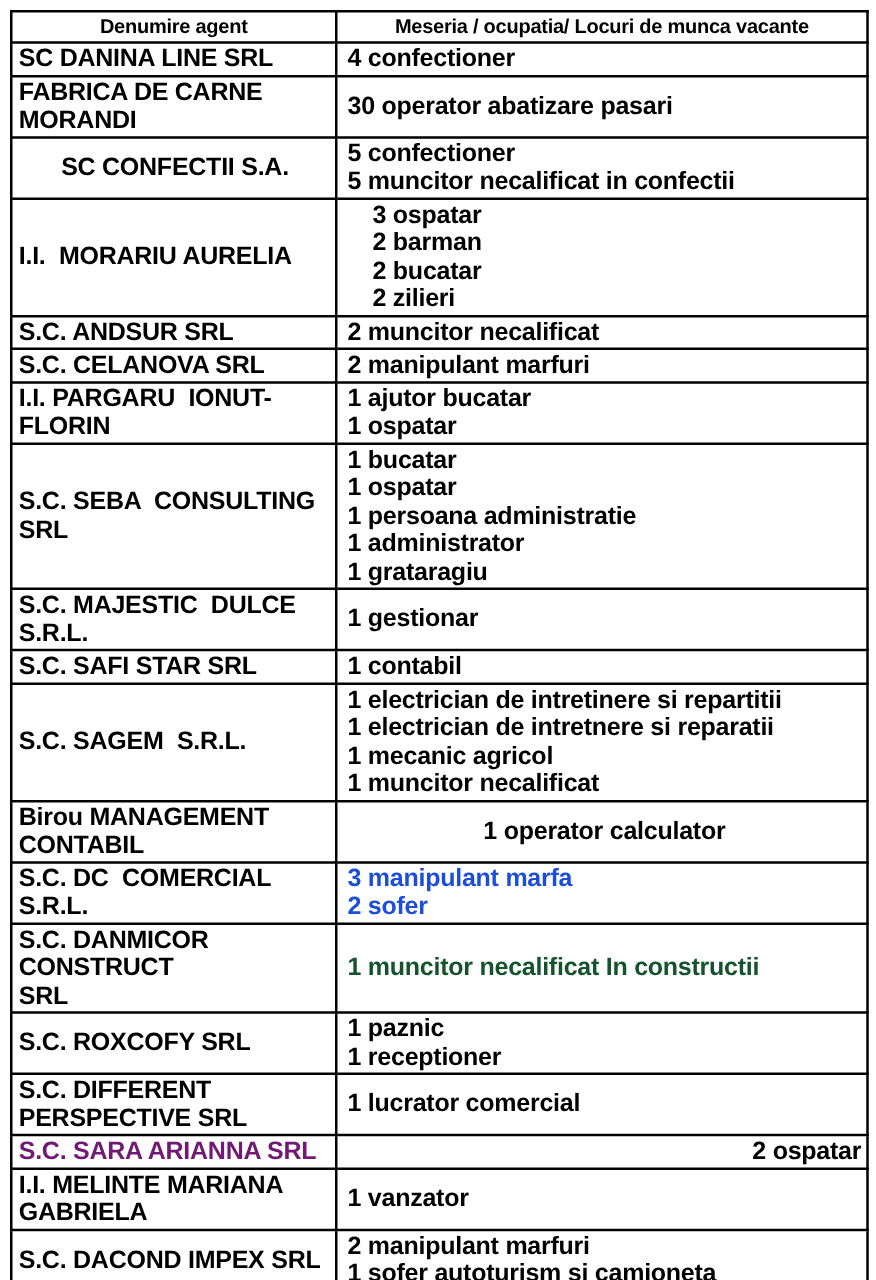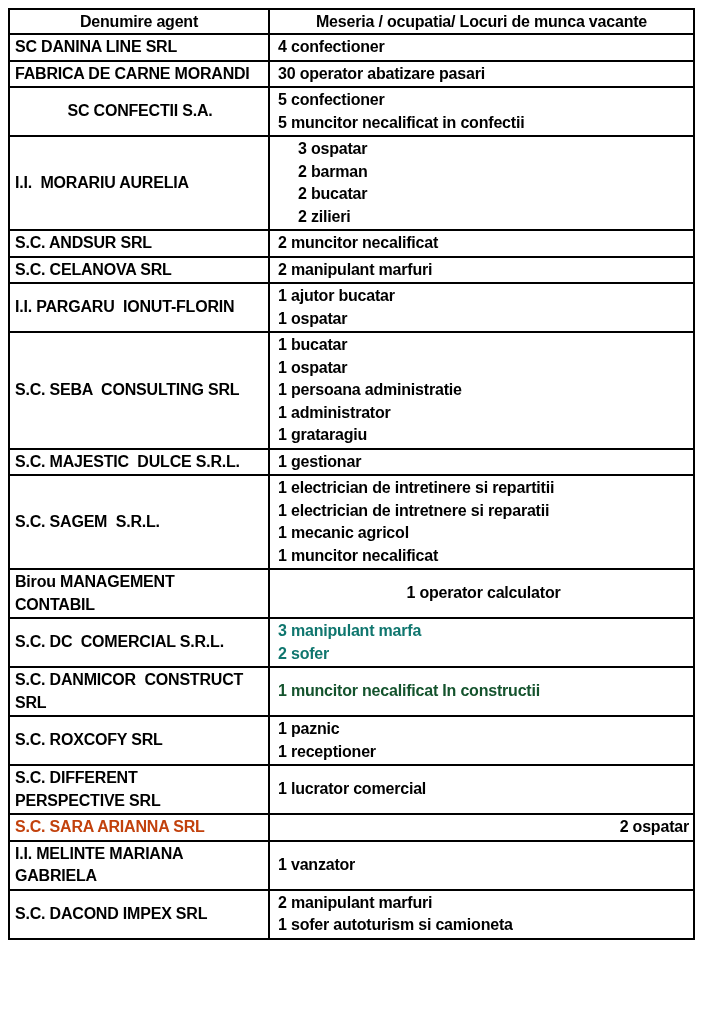--- a/index.html
+++ b/index.html
@@ -32,21 +32,21 @@
   .vacancy-table th {
     font-size: 16px;
     line-height: 21px;
     text-align: center;
     padding: 1px 4px;
     white-space: nowrap;
   }
   .col-agent { width: 250px; }
   .col-jobs  { width: auto; }
   .vacancy-table td {
-    font-size: 16px;
+    font-size: 20px;
     line-height: 22.5px;
     vertical-align: middle;
     white-space: pre-wrap;
   }
   .cell-agent {
     padding: 1px 3px 1px 5px;
     text-align: left;
   }
   .cell-jobs {
     padding: 1px 4px 1px 8px;
@@ -112,38 +112,42 @@
 1 persoana administratie
 1 administrator
 1 grataragiu</td>
   </tr>
 
   <tr>
     <td class="cell-agent" style="border-color: rgb(0, 0, 0); color: rgb(0, 0, 0); border-radius: 10px;">S.C. MAJESTIC  DULCE S.R.L.</td>
     <td class="cell-jobs" style="border-color: rgb(0, 0, 0); color: rgb(0, 0, 0);">1 gestionar</td>
   </tr>
 
+  <tr>
+    <td class="cell-agent" style="border-color: rgb(0, 0, 0); color: rgb(0, 0, 0);">S.C. SAFI STAR SRL</td>
+    <td class="cell-jobs" style="border-color: rgb(0, 0, 0); color: rgb(0, 0, 0);">1 contabil</td>
+  </tr>
 
   <tr>
     <td class="cell-agent" style="border-color: rgb(0, 0, 0); color: rgb(0, 0, 0);">S.C. SAGEM  S.R.L.</td>
     <td class="cell-jobs" style="border-color: rgb(0, 0, 0); color: rgb(0, 0, 0);">1 electrician de intretinere si repartitii
 1 electrician de intretnere si reparatii
 1 mecanic agricol
 1 muncitor necalificat</td>
   </tr>
 
   <tr>
     <td class="cell-agent" style="border-color: rgb(0, 0, 0); color: rgb(0, 0, 0);">Birou MANAGEMENT
 CONTABIL</td>
     <td class="cell-jobs" style="border-color: rgb(0, 0, 0); color: rgb(0, 0, 0); text-align: center;">1 operator calculator</td>
   </tr>
 
   <tr>
     <td class="cell-agent" style="border-color: rgb(0, 0, 0); color: rgb(0, 0, 0);">S.C. DC  COMERCIAL S.R.L.</td>
-    <td class="cell-jobs" style="border-color: rgb(0, 0, 0); color: #0f766e;">3 manipulant marfa
+    <td class="cell-jobs" style="border-color: rgb(0, 0, 0); color: #1d4ed8;">3 manipulant marfa
 2 sofer</td>
   </tr>
 
   <tr>
     <td class="cell-agent" style="border-color: rgb(0, 0, 0); color: rgb(0, 0, 0);">S.C. DANMICOR  CONSTRUCT
 SRL</td>
     <td class="cell-jobs" style="border-color: rgb(0, 0, 0); color: #14532d;">1 muncitor necalificat In constructii</td>
   </tr>
 
 
@@ -153,21 +157,21 @@
 1 receptioner</td>
   </tr>
 
   <tr>
     <td class="cell-agent" style="border-color: rgb(0, 0, 0); color: rgb(0, 0, 0);">S.C. DIFFERENT
 PERSPECTIVE SRL</td>
     <td class="cell-jobs" style="border-color: rgb(0, 0, 0); color: rgb(0, 0, 0);">1 lucrator comercial</td>
   </tr>
 
   <tr>
-    <td class="cell-agent" style="border-color: rgb(0, 0, 0); color: #c2410c; margin-top: 24px;">S.C. SARA ARIANNA SRL</td>
+    <td class="cell-agent" style="border-color: rgb(0, 0, 0); color: #701a75; margin-top: 24px;">S.C. SARA ARIANNA SRL</td>
     <td class="cell-jobs" style="border-color: rgb(0, 0, 0); color: rgb(0, 0, 0); text-align: right;">2 ospatar</td>
   </tr>
 
   <tr>
     <td class="cell-agent" style="border-color: rgb(0, 0, 0); color: rgb(0, 0, 0);">I.I. MELINTE MARIANA
 GABRIELA</td>
     <td class="cell-jobs" style="border-color: rgb(0, 0, 0); color: rgb(0, 0, 0);">1 vanzator</td>
   </tr>
 
   <tr>

